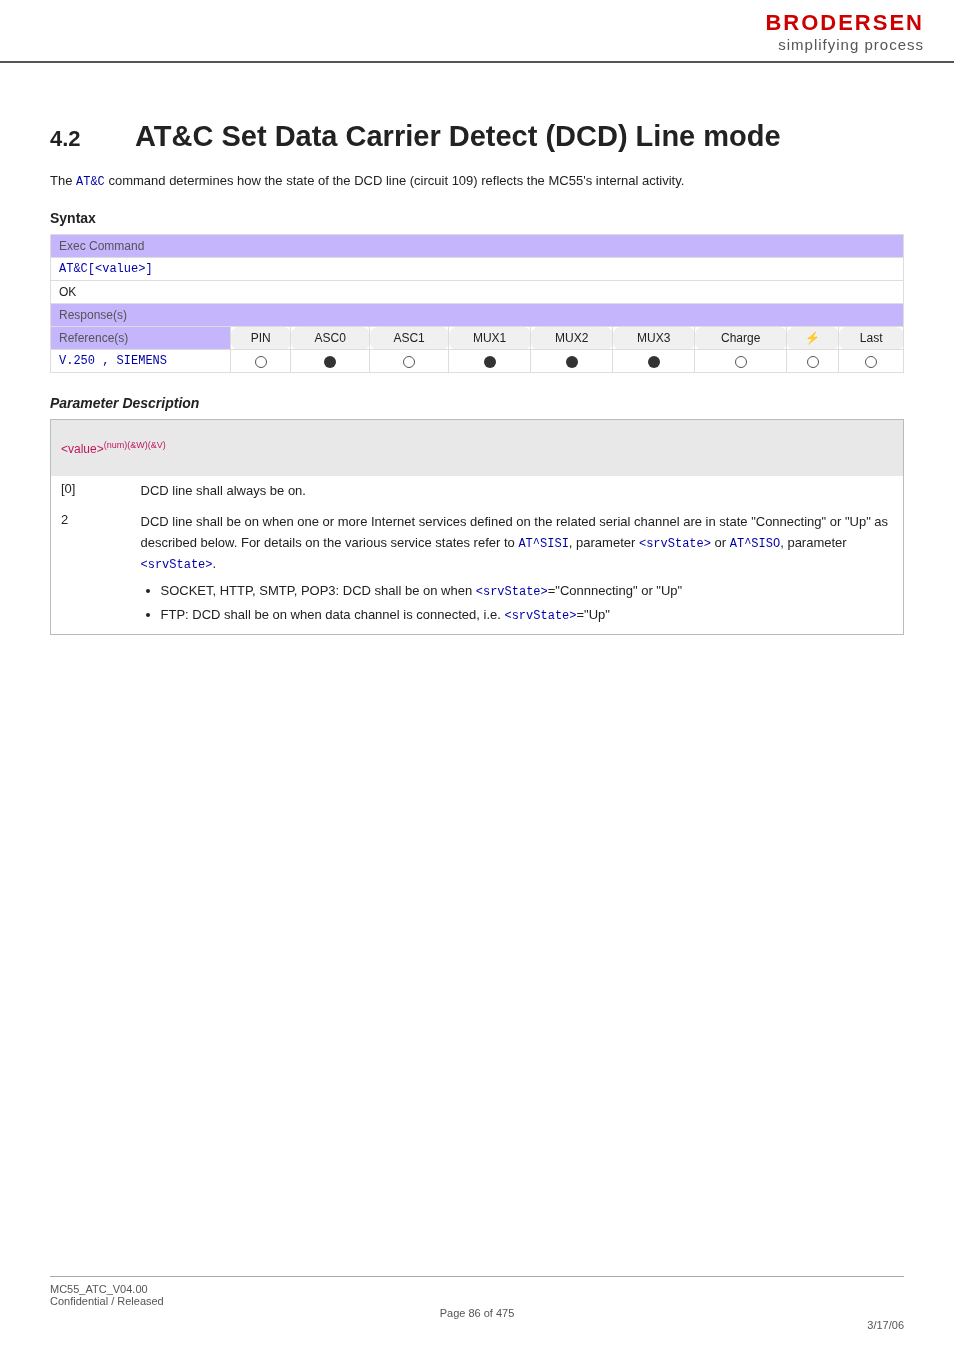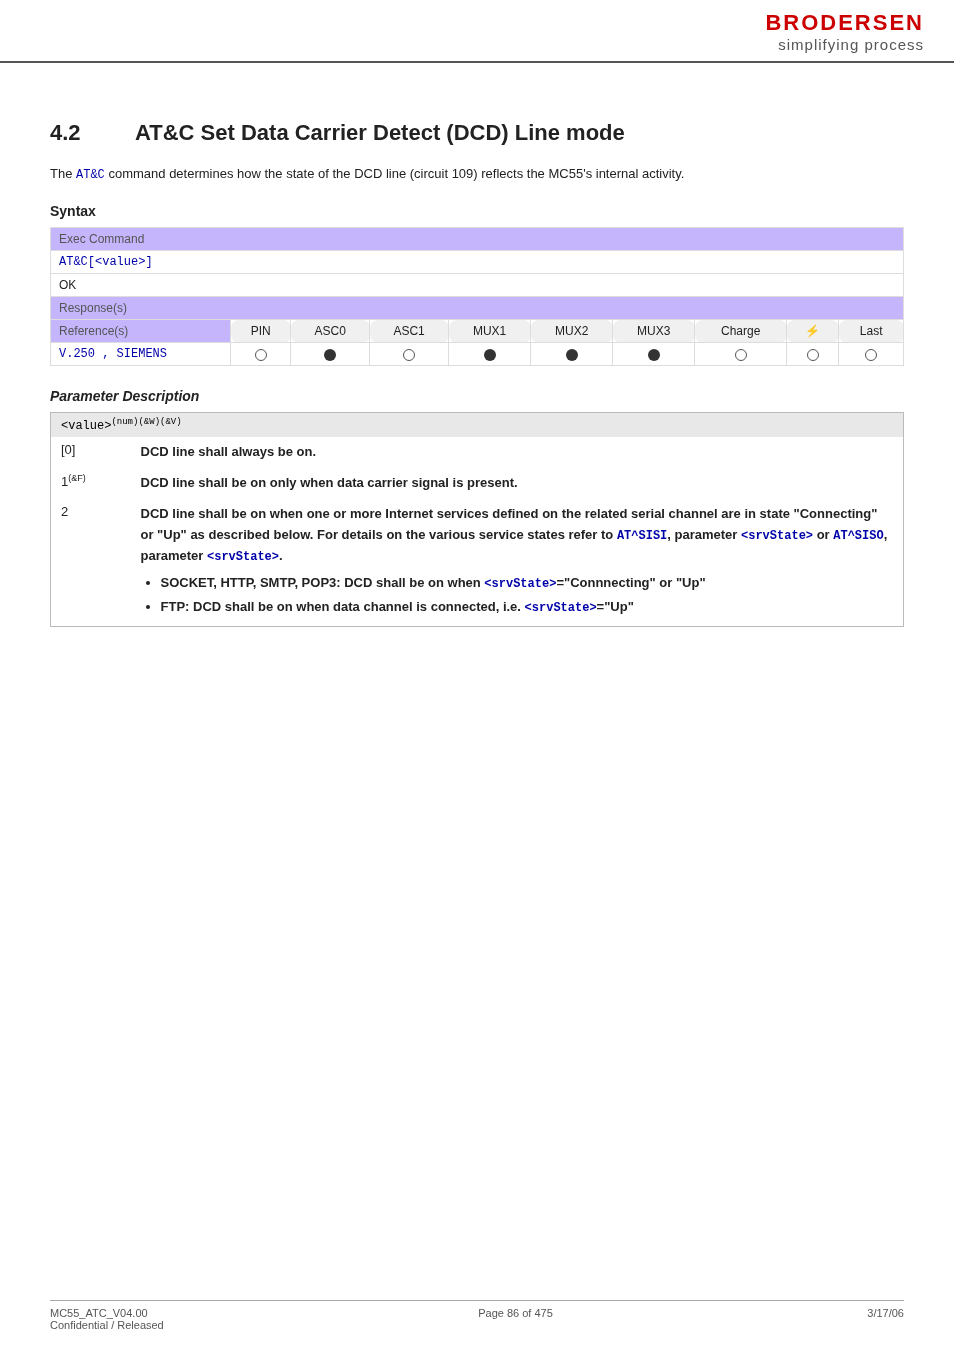--- a/index.html
+++ b/index.html
@@ -50,21 +50,21 @@
       align-items: baseline;
       gap: 30px;
       margin-bottom: 18px;
     }
     .section-number {
       font-size: 22px;
       font-weight: bold;
       min-width: 55px;
     }
     .section-title {
-      font-size: 22px;
+      font-size: 29px;
       font-weight: bold;
     }
 
     
     .intro-text {
       margin-bottom: 18px;
       line-height: 1.6;
       font-size: 13px;
     }
     .inline-code {
@@ -148,37 +148,36 @@
       border-collapse: collapse;
       margin-bottom: 20px;
     }
     .param-table td {
       padding: 5px 10px;
       vertical-align: top;
       border: none;
     }
     .param-table .param-name-row {
       background: #e8e8e8;
-      padding: 4px 10px;
-      font-family: Liberation Mono, monospace;
+      padding: 20px 10px;
+      font-family: Liberation Sans, sans-serif;
       font-size: 12px;
-      color: #000000;
+      color: #be185d;
     }
     .param-key {
       font-size: 13px;
       vertical-align: top;
       padding: 6px 10px;
       white-space: nowrap;
       min-width: 80px;
     }
     .param-desc {
       font-size: 13px;
       line-height: 1.6;
       padding: 6px 10px;
-      font-weight: bold;
     }
     .param-desc ul {
       margin-left: 20px;
       margin-top: 6px;
     }
     .param-desc ul li {
       margin-bottom: 4px;
       line-height: 1.5;
     }
     .param-row {
@@ -190,20 +189,21 @@
       position: absolute;
       bottom: 20px;
       left: 50px;
       right: 50px;
       display: flex;
       justify-content: space-between;
       border-top: 1px solid #aaa;
       padding-top: 6px;
       font-size: 11px;
       color: #555;
+      flex-direction: column;
     }
     .footer-left {
       display: flex;
       flex-direction: column;
     }
     .footer-center {
       text-align: center;
     }
     .footer-right {
       text-align: right;
@@ -297,24 +297,20 @@
         <td colspan="2" class="param-name-row">
           &lt;value&gt;<sup>(num)(&amp;W)(&amp;V)</sup>
         </td>
       </tr>
 
       <tr class="param-row">
         <td class="param-key">[0]</td>
         <td class="param-desc">DCD line shall always be on.</td>
       </tr>
 
-      <tr class="param-row">
-        <td class="param-key">1<sup>(&amp;F)</sup></td>
-        <td class="param-desc">DCD line shall be on only when data carrier signal is present.</td>
-      </tr>
 
       <tr class="param-row">
         <td class="param-key">2</td>
         <td class="param-desc">
           DCD line shall be on when one or more Internet services defined on the related serial channel are in state "Connecting" or "Up" as described below. For details on the various service states refer to <span class="inline-code">AT^SISI</span>, parameter <span class="inline-code">&lt;srvState&gt;</span> or <span class="inline-code">AT^SISO</span>, parameter <span class="inline-code">&lt;srvState&gt;</span>.
           <ul>
             <li>SOCKET,  HTTP,  SMTP,  POP3:  DCD  shall  be  on  when <span class="inline-code">&lt;srvState&gt;</span>="Connnecting" or "Up"</li>
             <li>FTP:  DCD  shall  be  on  when  data  channel  is  connected,  i.e. <span class="inline-code">&lt;srvState&gt;</span>="Up"</li>
           </ul>
         </td>

